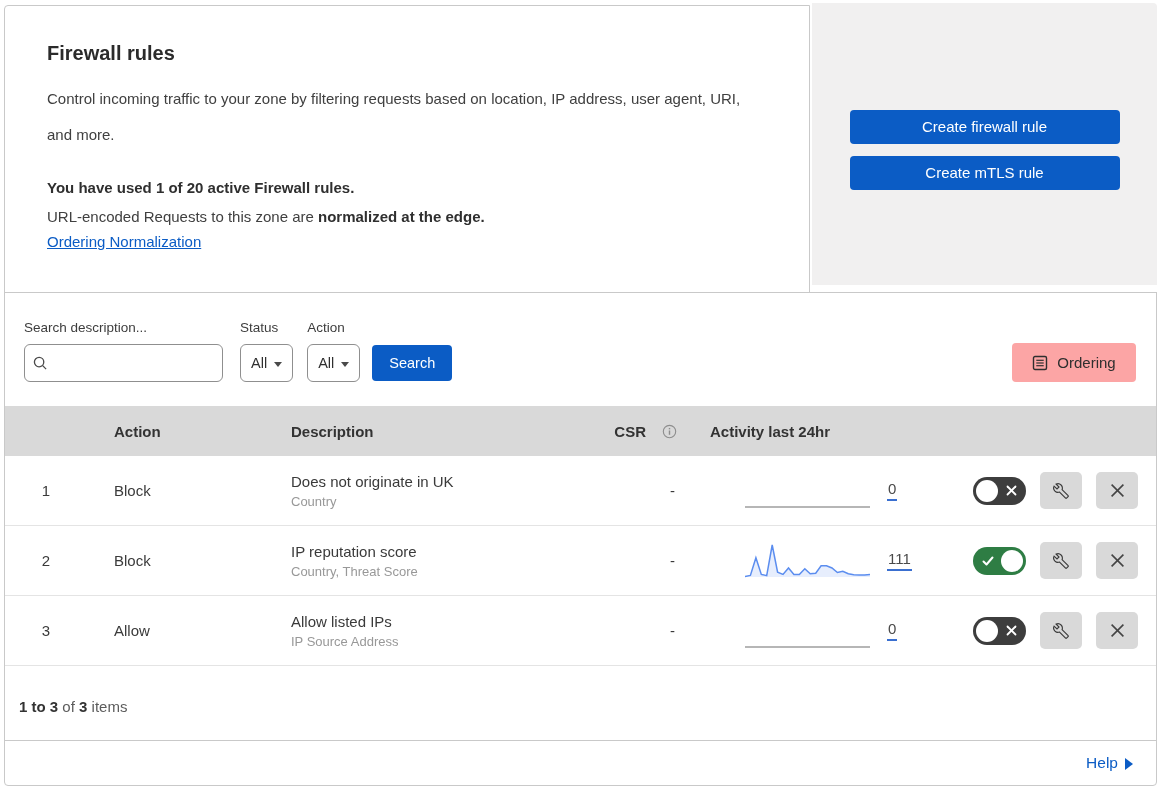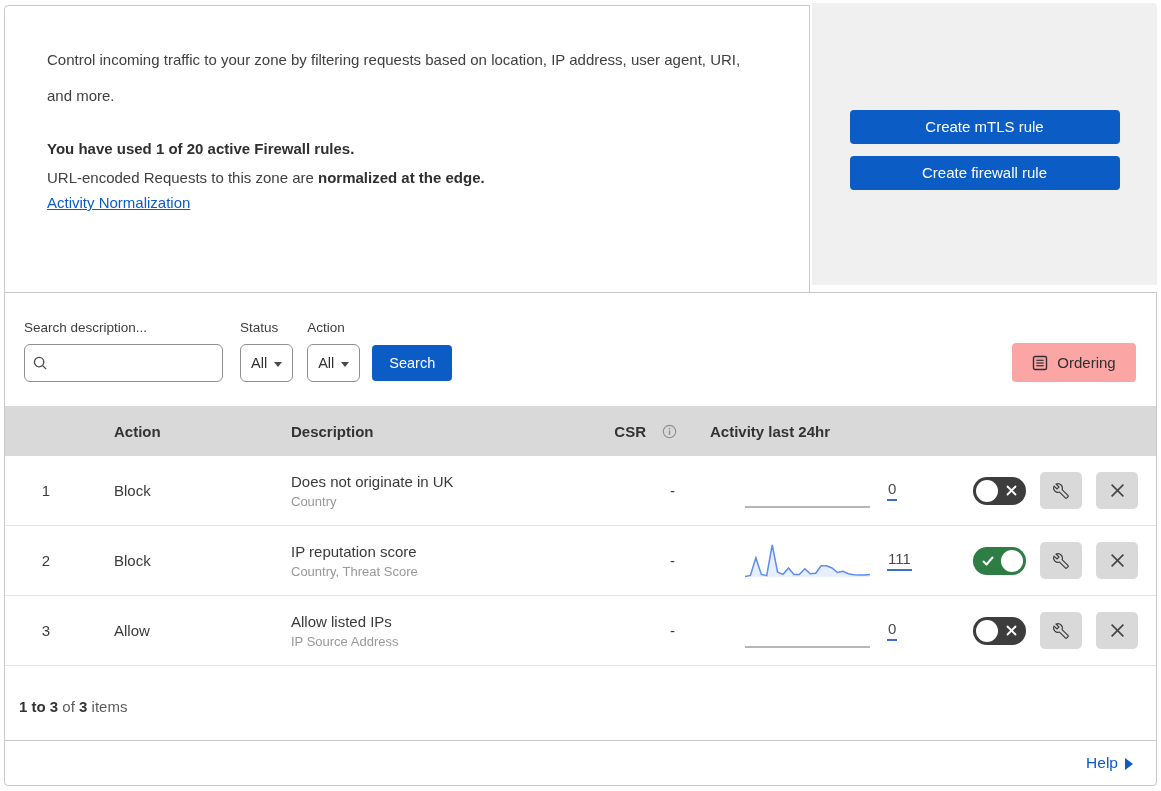--- a/index.html
+++ b/index.html
@@ -140,29 +140,30 @@
     border-left: 8px solid #0b5cc5; margin-top: 1px;
   }
 </style>
 </head>
 <body>
 
 <div class="page">
 
   <div class="top-row">
     <section class="intro-card">
+      <h1 class="intro-title">Firewall rules</h1>
       <p class="intro-desc">Control incoming traffic to your zone by filtering requests based on location, IP address, user agent, URI, and more.</p>
       <p class="intro-usage">You have used 1 of 20 active Firewall rules.</p>
       <p class="intro-norm"><span>URL-encoded Requests to this zone are </span><b>normalized at the edge.</b></p>
-      <a class="text-link">Activity Normalization</a>
+      <a class="text-link">Ordering Normalization</a>
     </section>
 
     <aside class="actions-panel">
+      <button class="btn-primary">Create firewall rule</button>
       <button class="btn-primary">Create mTLS rule</button>
-      <button class="btn-primary">Create firewall rule</button>
     </aside>
   </div>
 
   <section class="main-card">
 
     <div class="filter-bar">
       <div class="filter-col">
         <span class="filter-label">Search description...</span>
         <div class="search-box">
           <svg width="15" height="15" viewBox="0 0 16 16">

